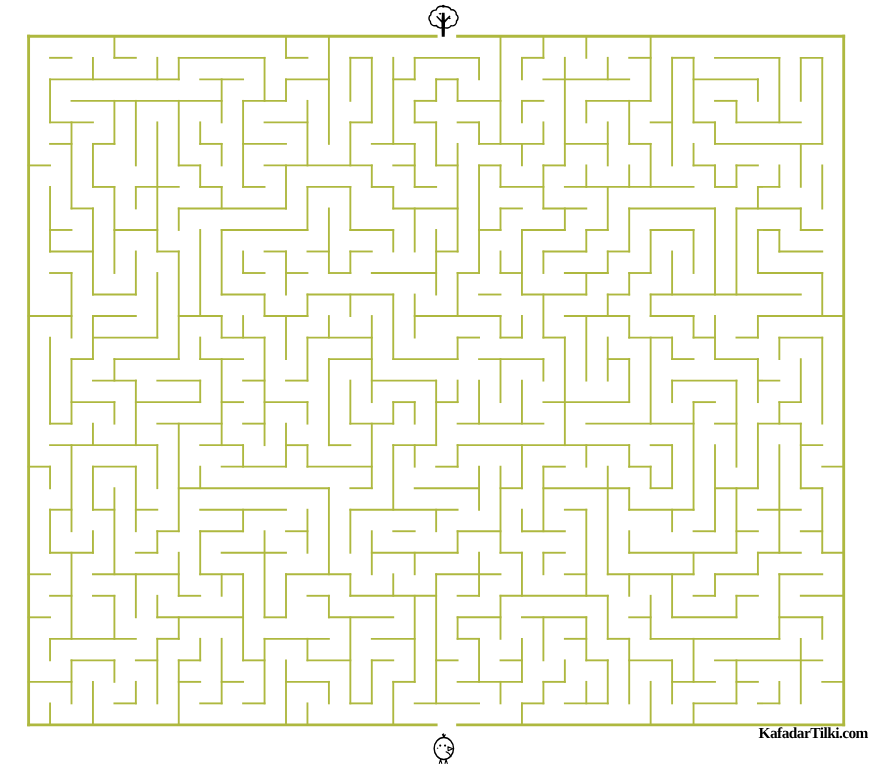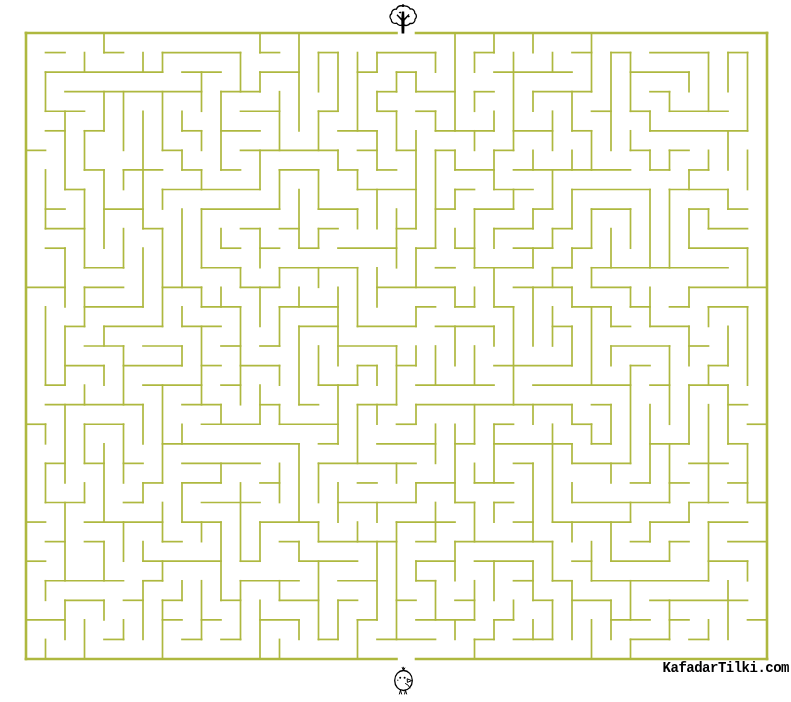--- a/index.html
+++ b/index.html
@@ -32,21 +32,21 @@
     position: absolute;
     left: 391px;
     top: 666px;
     width: 28px;
     height: 31px;
   }
   .watermark {
     position: absolute;
     right: 2px;
     top: 660px;
-    font-family: Liberation Mono, monospace;
+    font-family: Liberation Serif, serif;
     font-weight: bold;
     font-size: 14px;
     letter-spacing: -0.5px;
     color: #000000;
     white-space: nowrap;
   }
 </style>
 </head>
 <body>
 

